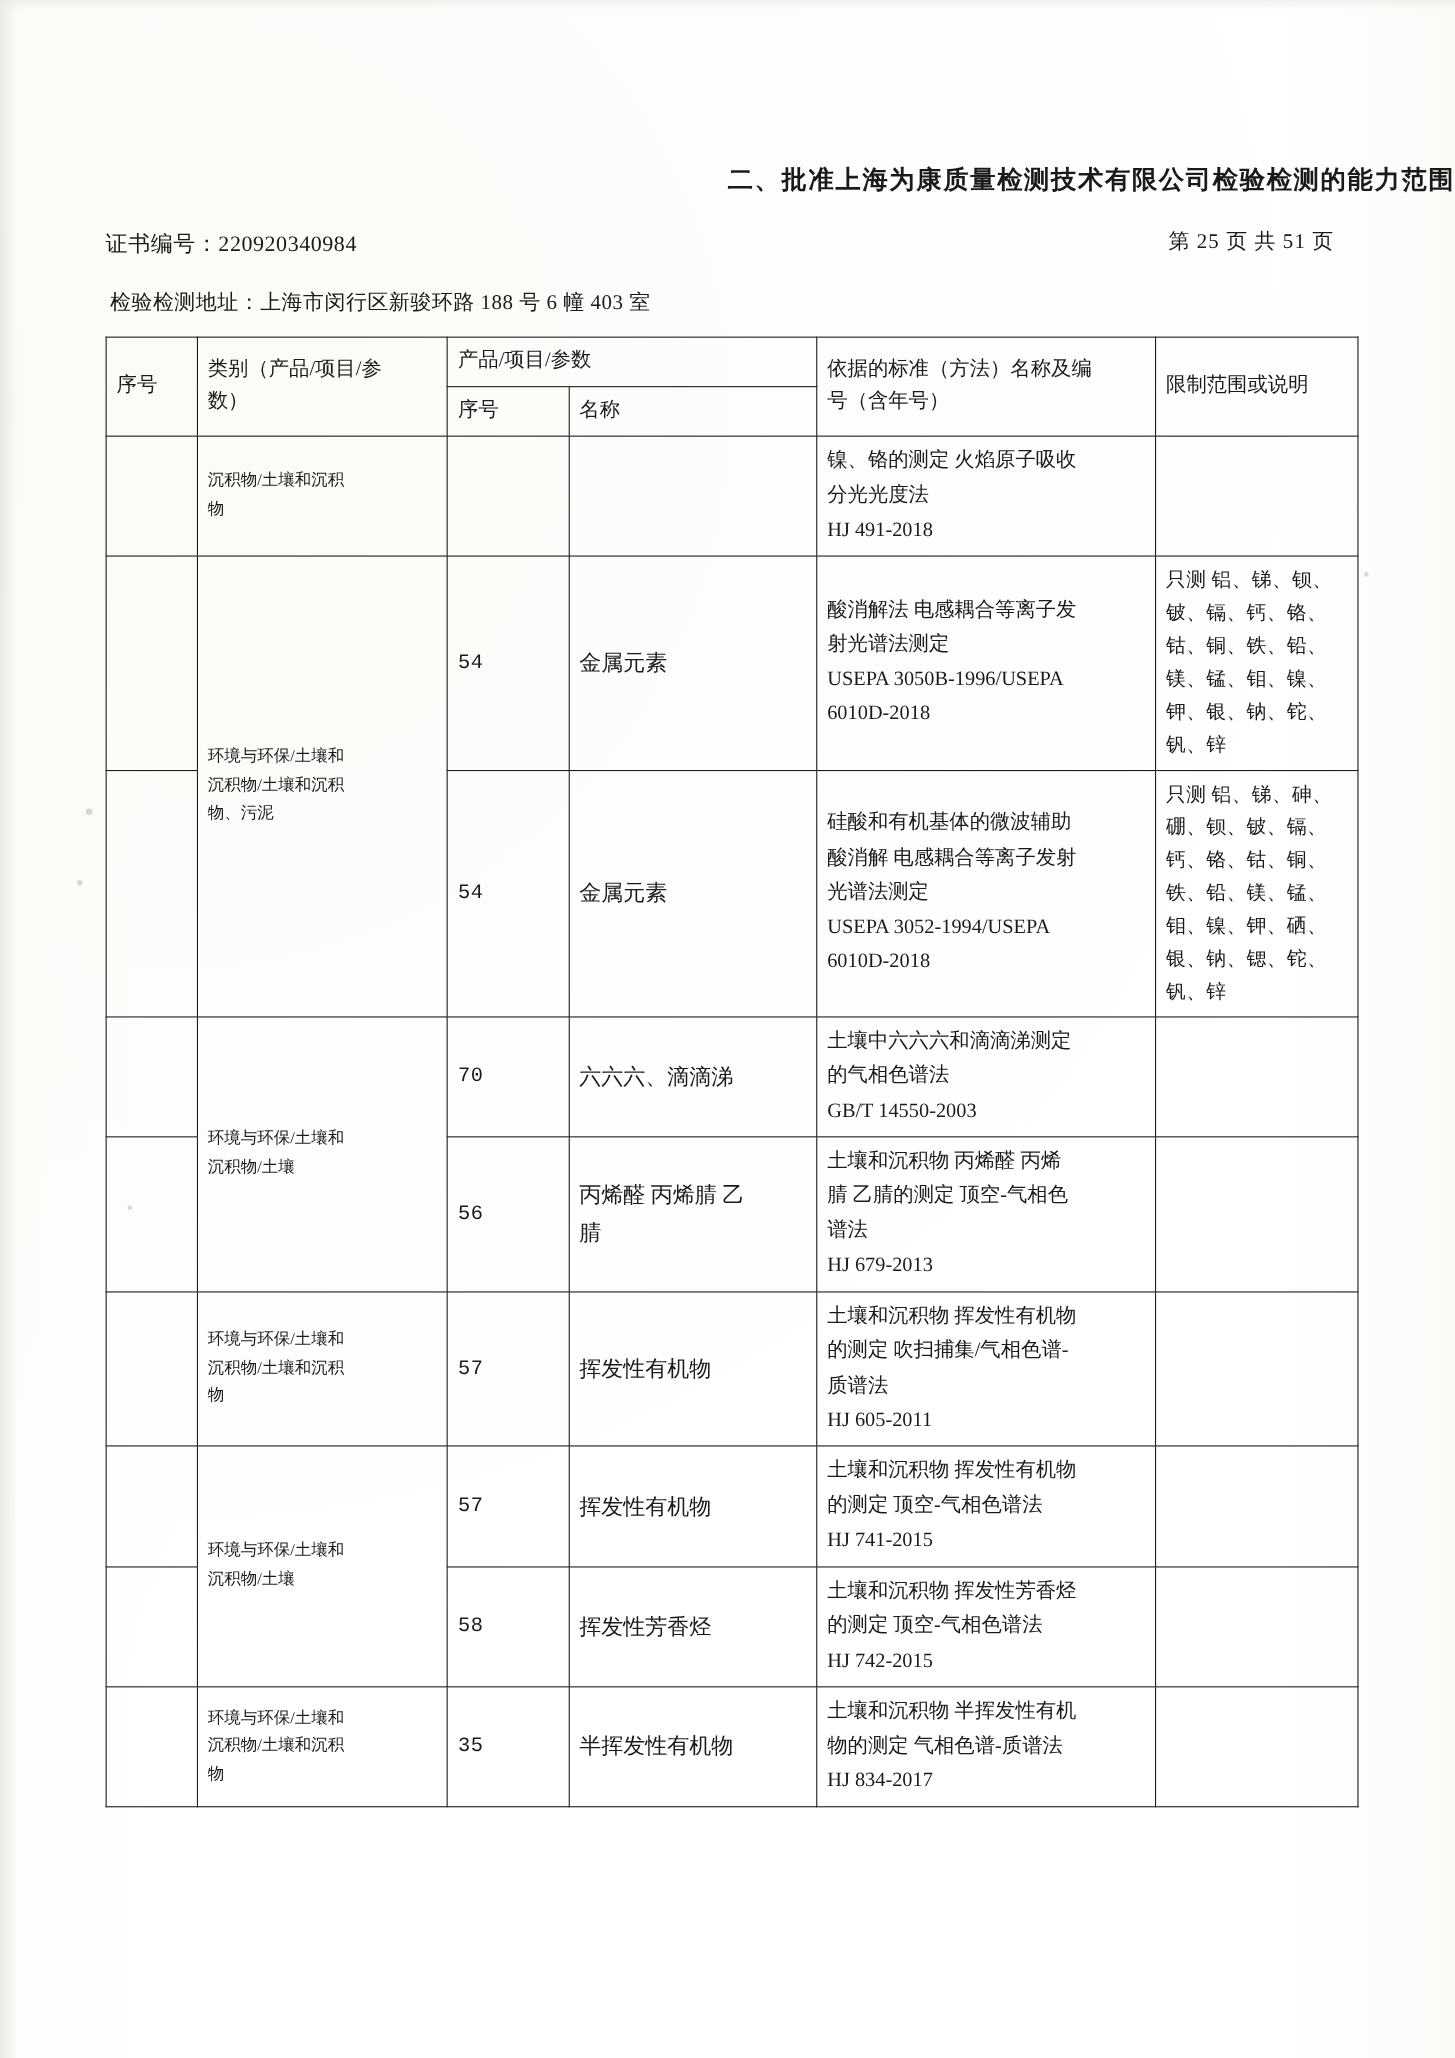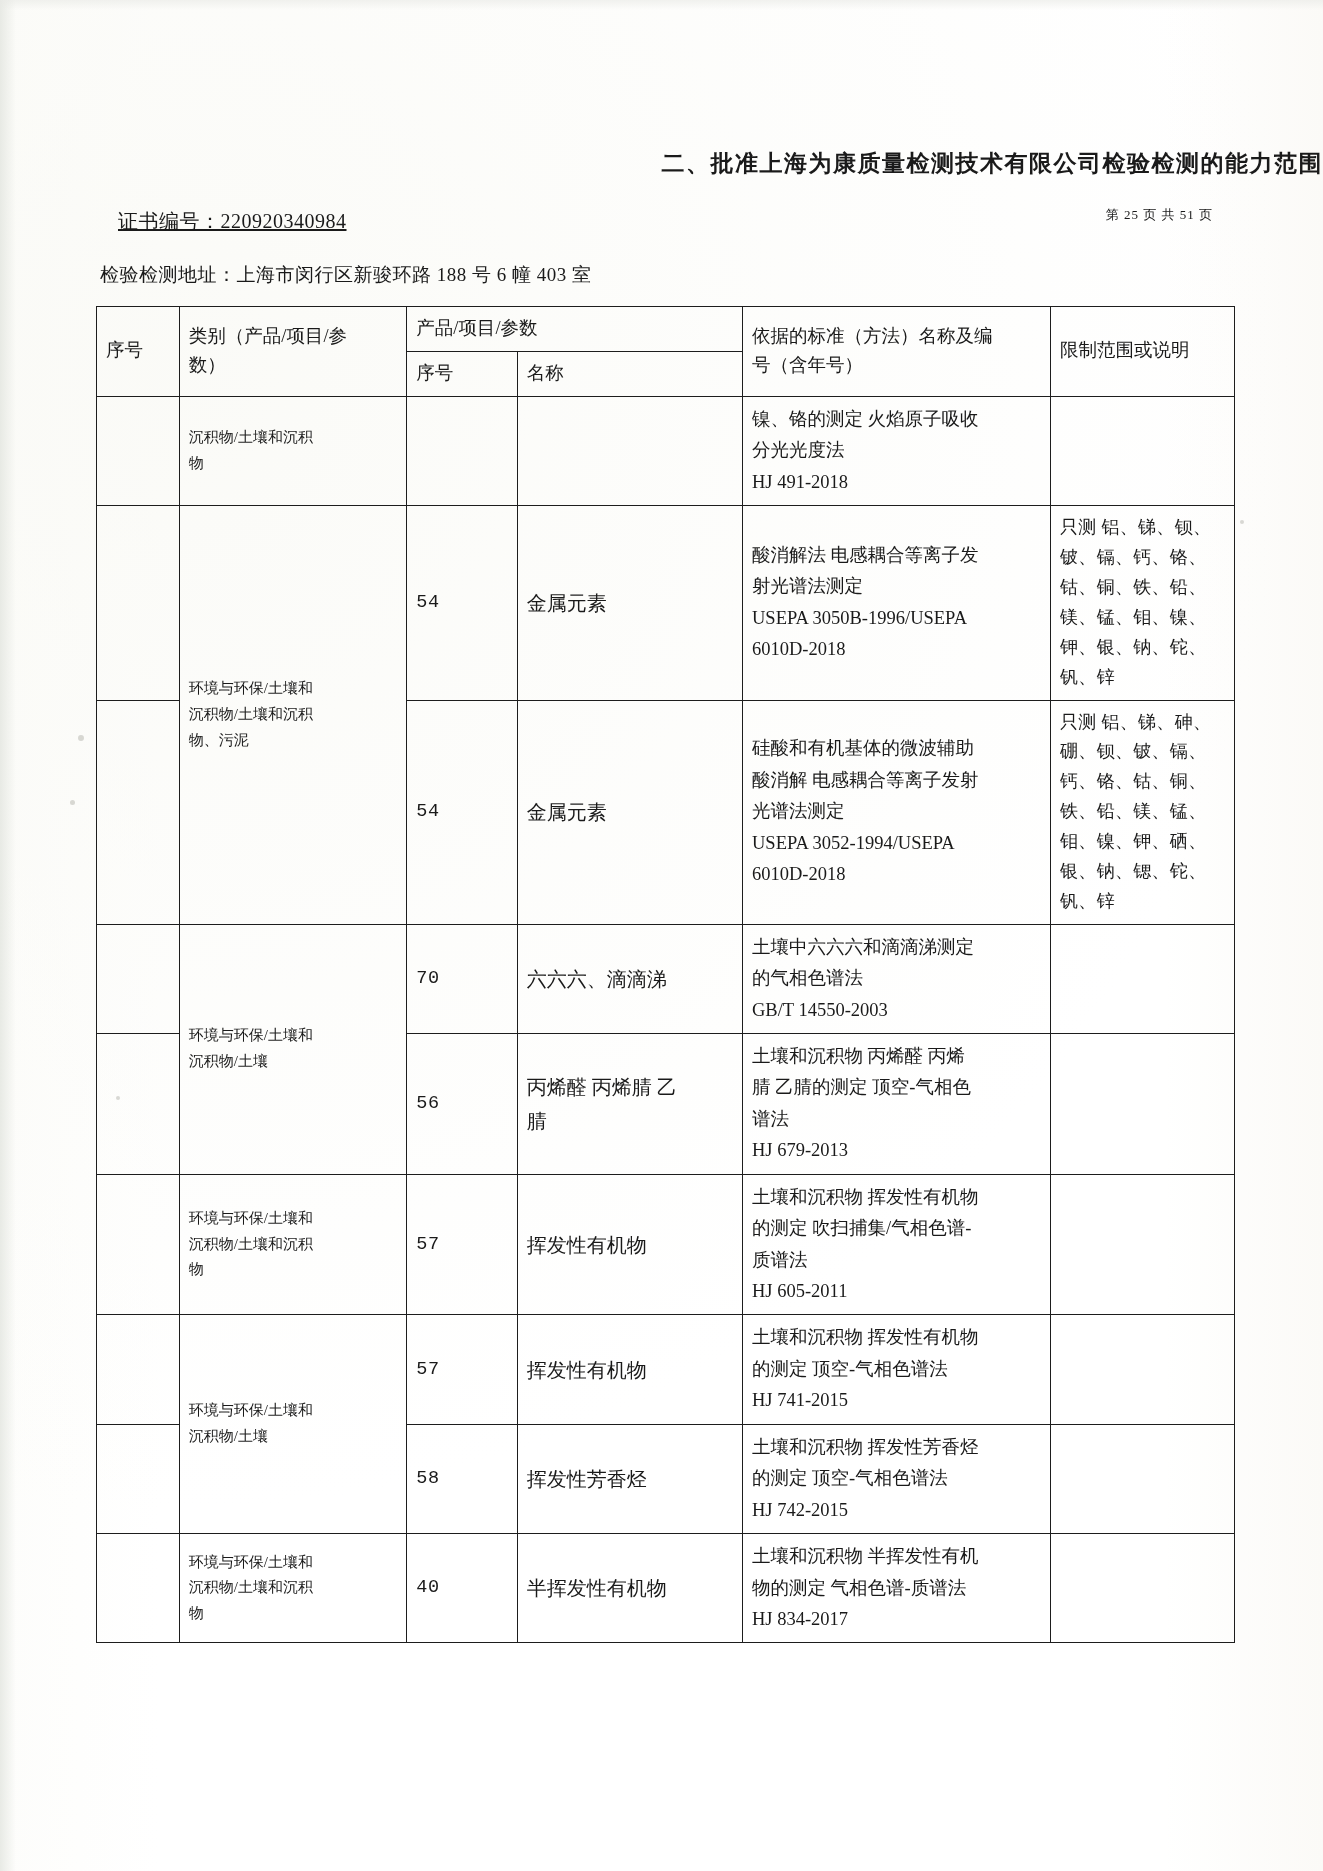--- a/index.html
+++ b/index.html
@@ -54,31 +54,30 @@
     left: 0; right: 0;
     top: 148px;
     text-align: right;
     font-size: 23px;
     font-weight: bold;
     letter-spacing: 1.5px;
     font-family: "Liberation Serif", "DejaVu Serif", serif;
   }
   .cert-no {
     position: absolute;
-    left: 118px;
+    left: 96px;
     top: 208px;
     font-size: 20px;
     letter-spacing: .5px;
-    text-decoration: underline;
   }
   .page-no {
     position: absolute;
     right: 110px;
     top: 206px;
-    font-size: 13px;
+    font-size: 19px;
     letter-spacing: 1px;
   }
   .address {
     position: absolute;
     left: 100px;
     top: 262px;
     font-size: 19px;
     letter-spacing: .5px;
   }
 
@@ -288,21 +287,21 @@
 的测定  顶空-气相色谱法
 HJ 742-2015</td>
         <td class="limit-cell cell-text"></td>
       </tr>
 
       <tr>
         <td class="num-cell"></td>
         <td class="cat-cell cell-text">环境与环保/土壤和
 沉积物/土壤和沉积
 物</td>
-        <td class="num-cell">40</td>
+        <td class="num-cell">35</td>
         <td class="name-cell c-center cell-text">半挥发性有机物</td>
         <td class="std-cell cell-text">土壤和沉积物  半挥发性有机
 物的测定  气相色谱-质谱法
 HJ 834-2017</td>
         <td class="limit-cell cell-text"></td>
       </tr>
     </tbody>
   </table>
 
 </div>

